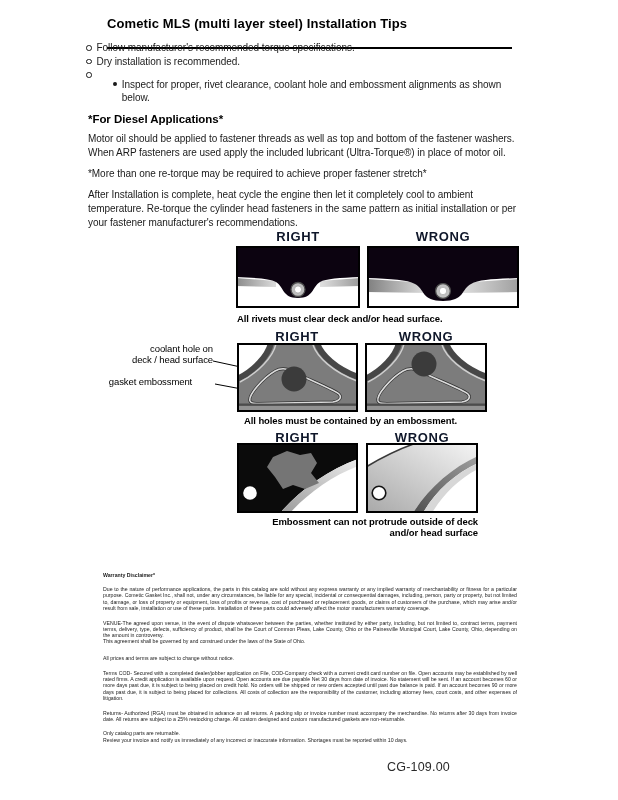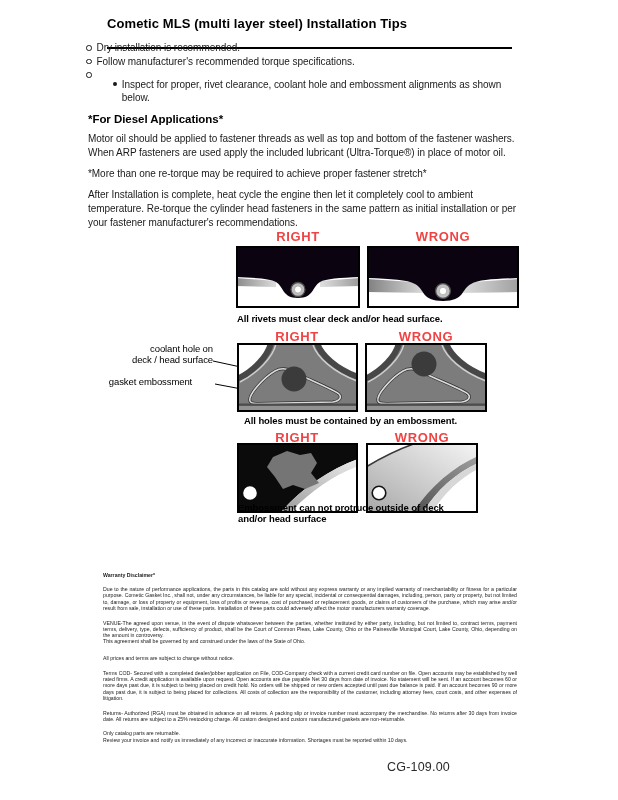--- a/index.html
+++ b/index.html
@@ -24,21 +24,21 @@
     margin:4.2px 5px 0 0;flex:0 0 auto;background:#fff;}
   .sub{margin-left:27px;}
   .b-marker.filled{background:#1a1a1a;width:3.8px;height:3.8px;border:none;margin-top:4.6px;}
 
   
   .diesel{left:88px;top:113px;width:437px;font-size:10px;line-height:13.8px;letter-spacing:-.05px;}
   .diesel h2{font-size:11.5px;font-weight:bold;margin:0 0 5px 0;color:#000;}
   .diesel p{margin:0 0 7.5px 0;}
 
   
-  .rw-label{font-size:13px;font-weight:bold;color:#ef4444;letter-spacing:.6px;width:70px;text-align:center;}
+  .rw-label{font-size:13px;font-weight:bold;color:#0f172a;letter-spacing:.6px;width:70px;text-align:center;}
   .dcaption{font-size:9.5px;font-weight:bold;color:#000;letter-spacing:-.1px;line-height:11px;}
   .callout{font-size:9.5px;color:#000;text-align:right;width:125px;line-height:10.5px;letter-spacing:-.1px;}
   .dbox{display:block;}
 
   
   .legal{left:103px;top:572px;width:414px;font-size:5.2px;line-height:6.2px;color:#222;
     text-align:justify;letter-spacing:0;}
   .legal .lg-head{font-weight:bold;margin:0 0 8px 0;text-align:left;}
   .legal p{margin:0 0 8.5px 0;}
   .legal p.tight{margin:0;}
@@ -47,25 +47,25 @@
   .footer-code{left:387px;top:760px;font-size:12.5px;color:#2a2a2a;letter-spacing:.2px;}
 </style>
 </head>
 <body>
 
 <div class="abs title-block">Cometic MLS (multi layer steel) Installation Tips</div>
 
 <div class="abs bullets">
   <div class="b-row">
     <span class="b-marker"></span>
-    <span>Dry installation is recommended.</span>
+    <span>Follow manufacturer's recommended torque specifications.</span>
   </div>
   <div class="b-row">
     <span class="b-marker"></span>
-    <span>Follow manufacturer's recommended torque specifications.</span>
+    <span>Dry installation is recommended.</span>
   </div>
   <div class="b-row">
     <span class="b-marker"></span>
   </div>
   <div class="b-row sub">
     <span class="b-marker filled"></span>
     <span>Inspect for proper, rivet clearance, coolant hole and embossment alignments as shown below.</span>
   </div>
 </div>
 
@@ -202,21 +202,21 @@
   </defs>
   <rect width="112" height="70" fill="#ffffff"></rect>
   <path d="M0,24 C18,13 36,5 50,0 H112 V13 C85,25 62,46 47,70 H0 Z" fill="url(#g3w)"></path>
   <path d="M0,24 C18,13 36,5 50,0" stroke="#3a3a3a" stroke-width="1.6" fill="none"></path>
   <path d="M47,70 C62,46 85,25 112,13 V20 C88,31 68,50 57,70 Z" fill="url(#g3s)"></path>
   <path d="M57,70 C68,50 88,31 112,20 V26 C92,36 76,53 66,70 Z" fill="#d7d7d7"></path>
   <circle cx="13" cy="50" r="6.8" fill="#ffffff" stroke="#141414" stroke-width="1.6"></circle>
   <rect x="1" y="1" width="110" height="68" fill="none" stroke="#000000" stroke-width="2"></rect>
 </svg>
 
-<div class="abs dcaption" style="left:238px;top:502px;width:240px;">
+<div class="abs dcaption" style="left:238px;top:516px;width:240px;text-align:right;">
   <div>Embossment can not protrude outside of deck</div>
   <div>and/or head surface</div>
 </div>
 
 <div class="abs legal">
   <p class="lg-head">Warranty Disclaimer*</p>
   <p>Due to the nature of performance applications, the parts in this catalog are sold without any express warranty or any implied warranty of merchantability or fitness for a particular purpose.  Cometic Gasket Inc., shall not, under any circumstances, be liable for any special, incidental or consequential damages, including, person, party or property, but not limited to, damage, or loss of property or equipment, loss of profits or revenue, cost of purchased or replacement goods, or claims of customers of the purchase, which may arise and/or result from sale, installation or use of these parts.  Installation of these parts could adversely affect the motor manufacturers warranty coverage.</p>
   <p class="tight">VENUE-The agreed upon venue, in the event of dispute whatsoever between the parties, whether instituted by either party, including, but not limited to, contract terms, payment terms, delivery, type, defects, sufficiency of product, shall be the Court of Common Pleas, Lake County, Ohio or the Painesville Municipal Court, Lake County, Ohio, depending on the amount in controversy.</p>
   <p class="gap">This agreement shall be governed by and construed under the laws of the State of Ohio.</p>
   <p>All prices and terms are subject to change without notice.</p>

